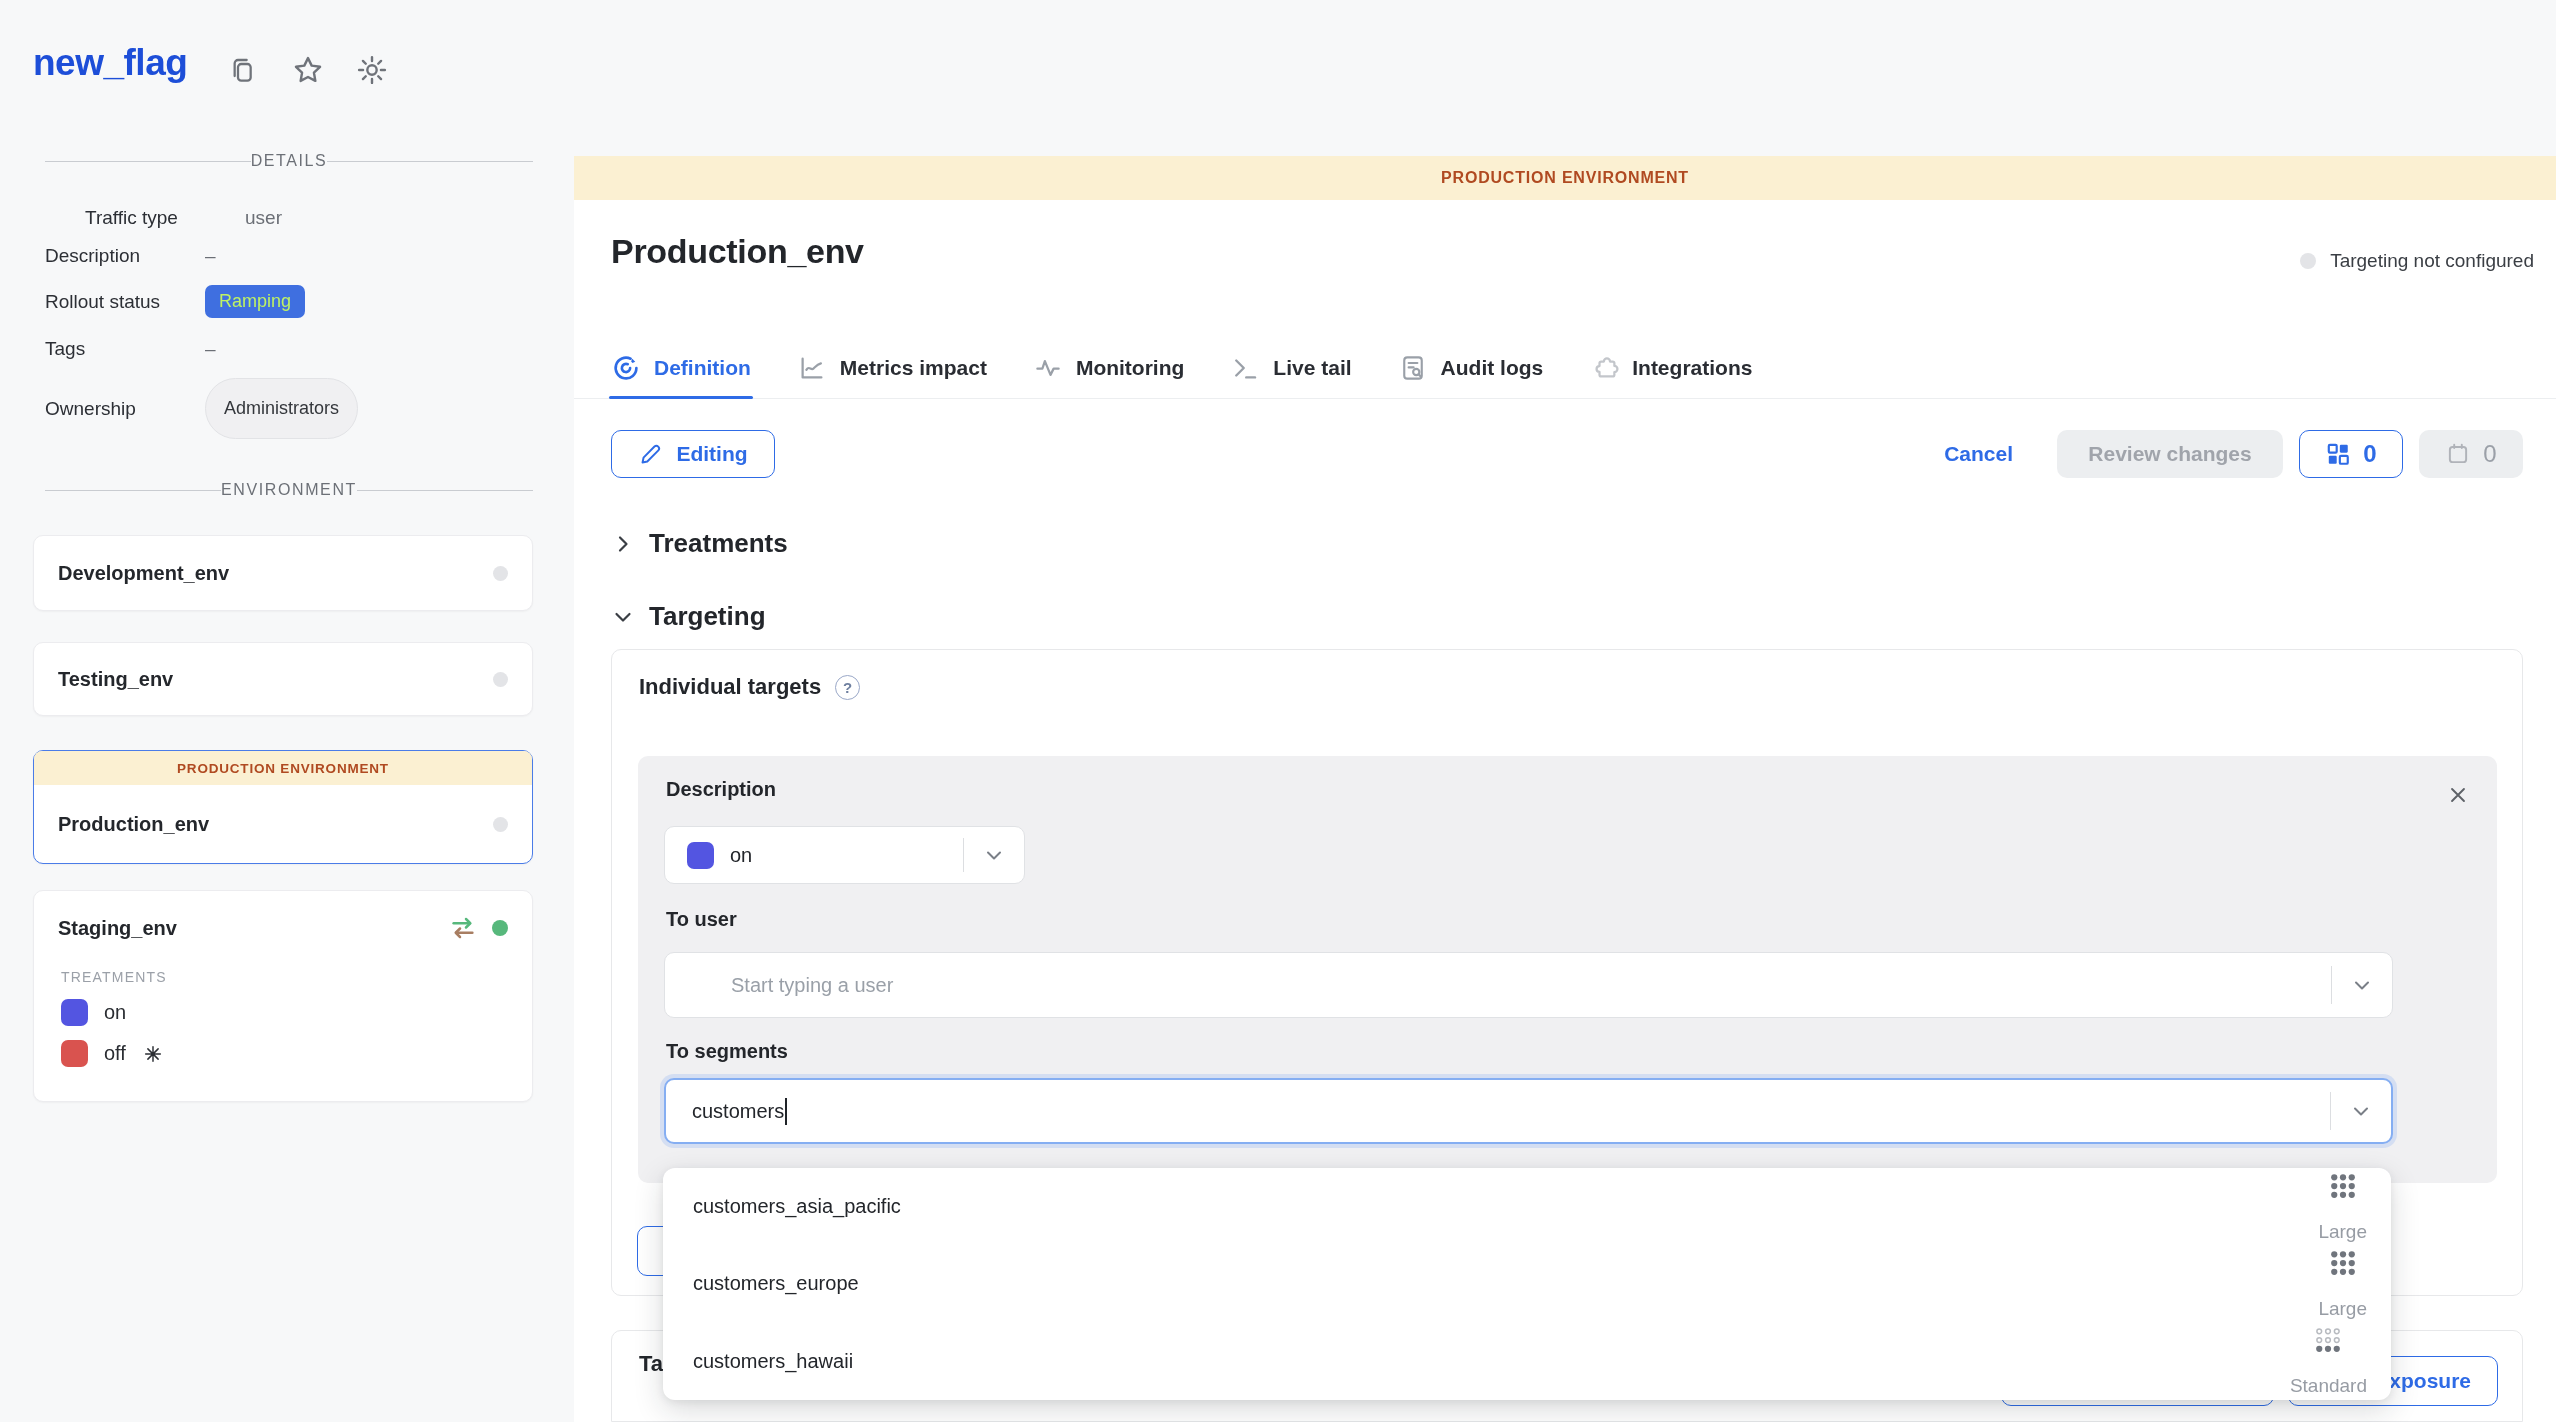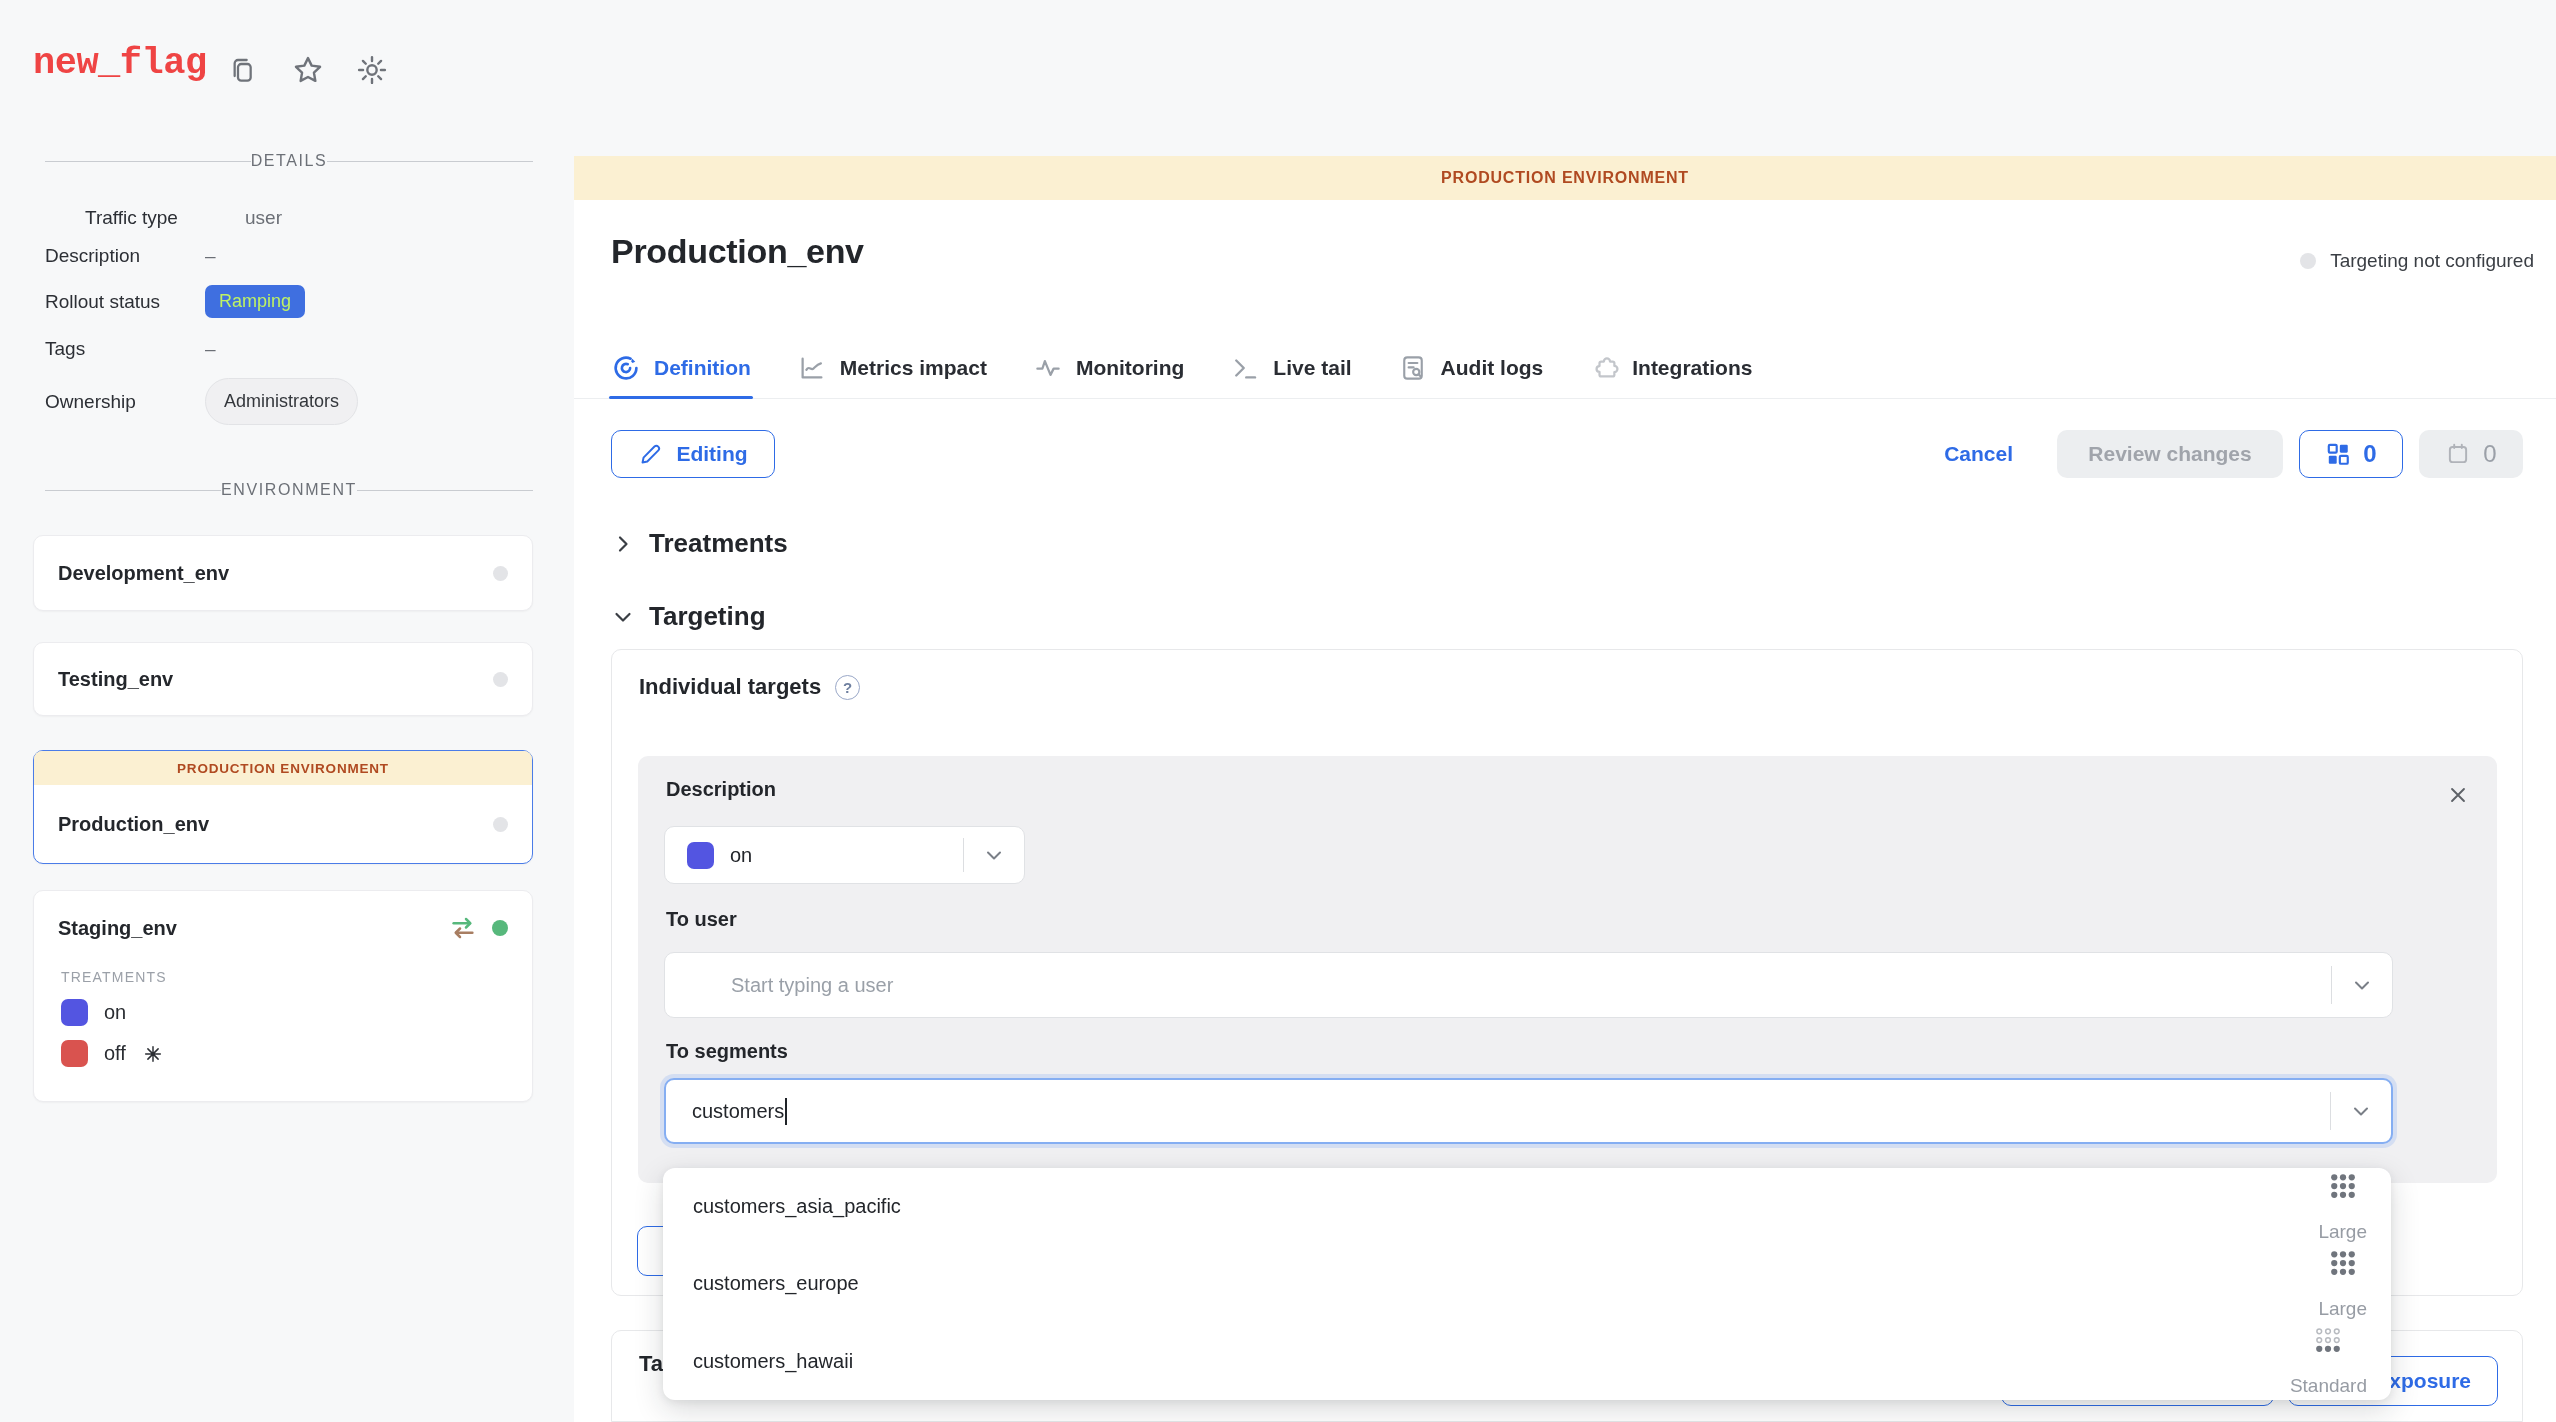--- a/index.html
+++ b/index.html
@@ -7,34 +7,34 @@
   body {
     position:relative; overflow:hidden;
     background:#f7f8f9;
     font-family:"Liberation Sans", sans-serif;
     color:#25282d;
   }
   .abs { position:absolute; }
   svg { display:block; }
 
   
-  .flag-title { left:33px; top:42px; font-size:37px; font-weight:700; letter-spacing:-0.5px; color:#ef4444;font-family:Liberation Mono, monospace; }
+  .flag-title { left:33px; top:42px; font-size:37px; font-weight:700; letter-spacing:-0.5px; color:#1d4ed8; }
   .hdr-icon { top:52px; width:36px; height:36px; display:flex; align-items:center; justify-content:center; cursor:pointer; }
 
   
   .sidebar { left:0; top:0; width:574px; height:1422px; }
   .divider-row { left:45px; width:488px; display:flex; align-items:center; gap:0; }
   .divider-row .line { flex:1; height:1px; background:#c9ccd1; }
   .divider-row .cap { font-size:16px; letter-spacing:1.6px; color:#6c7077; font-weight:400; }
 
   .detail-row { left:45px; width:488px; display:flex; align-items:center; }
   .detail-row .lbl { width:160px; font-size:19px; color:#2c2f35; }
   .detail-row .val { font-size:19px; color:#6b6f76; }
   .badge-ramping { display:inline-block; background:#3f6fe0; color:#bef264; font-size:18px; padding:6px 14px; border-radius:7px; }
-  .pill-owner { display:inline-block; background:#f0f0f2; border:1px solid #e2e3e6; color:#34373c; font-size:18px; padding:12px 18px; border-radius:999px; }
+  .pill-owner { display:inline-block; background:#f0f0f2; border:1px solid #e2e3e6; color:#34373c; font-size:18px; padding:19px 18px; border-radius:999px; }
 
   .env-card { left:33px; width:500px; background:#fff; border:1px solid #ececef; border-radius:10px;
               box-shadow:0 1px 2px rgba(20,24,32,.04); cursor:pointer; }
   .env-card .row { display:flex; align-items:center; justify-content:space-between; padding:0 24px; height:100%; }
   .env-name { font-size:20px; font-weight:700; color:#24272c; }
   .dot { border-radius:50%; }
   .dot-gray { width:15px; height:15px; background:#e3e4e7; }
   .dot-green { width:16px; height:16px; background:#57b87c; }
 
   .env-card.selected { border:1.5px solid #4a7ce8; }

